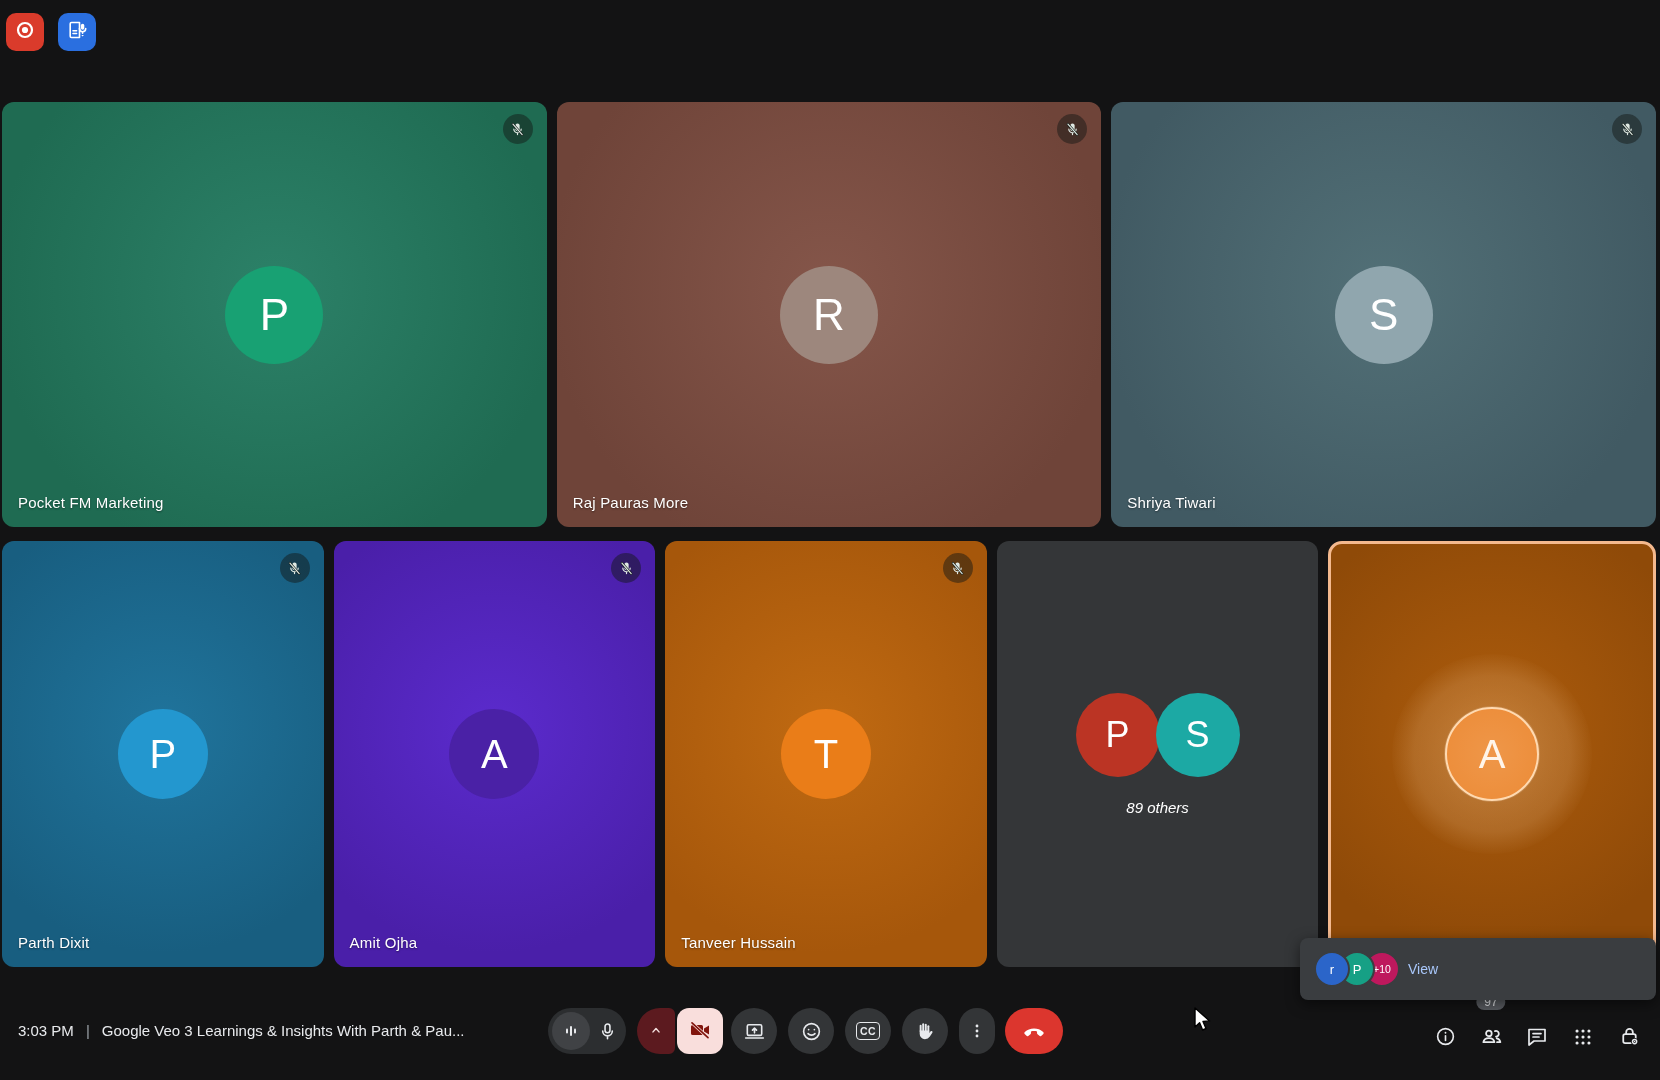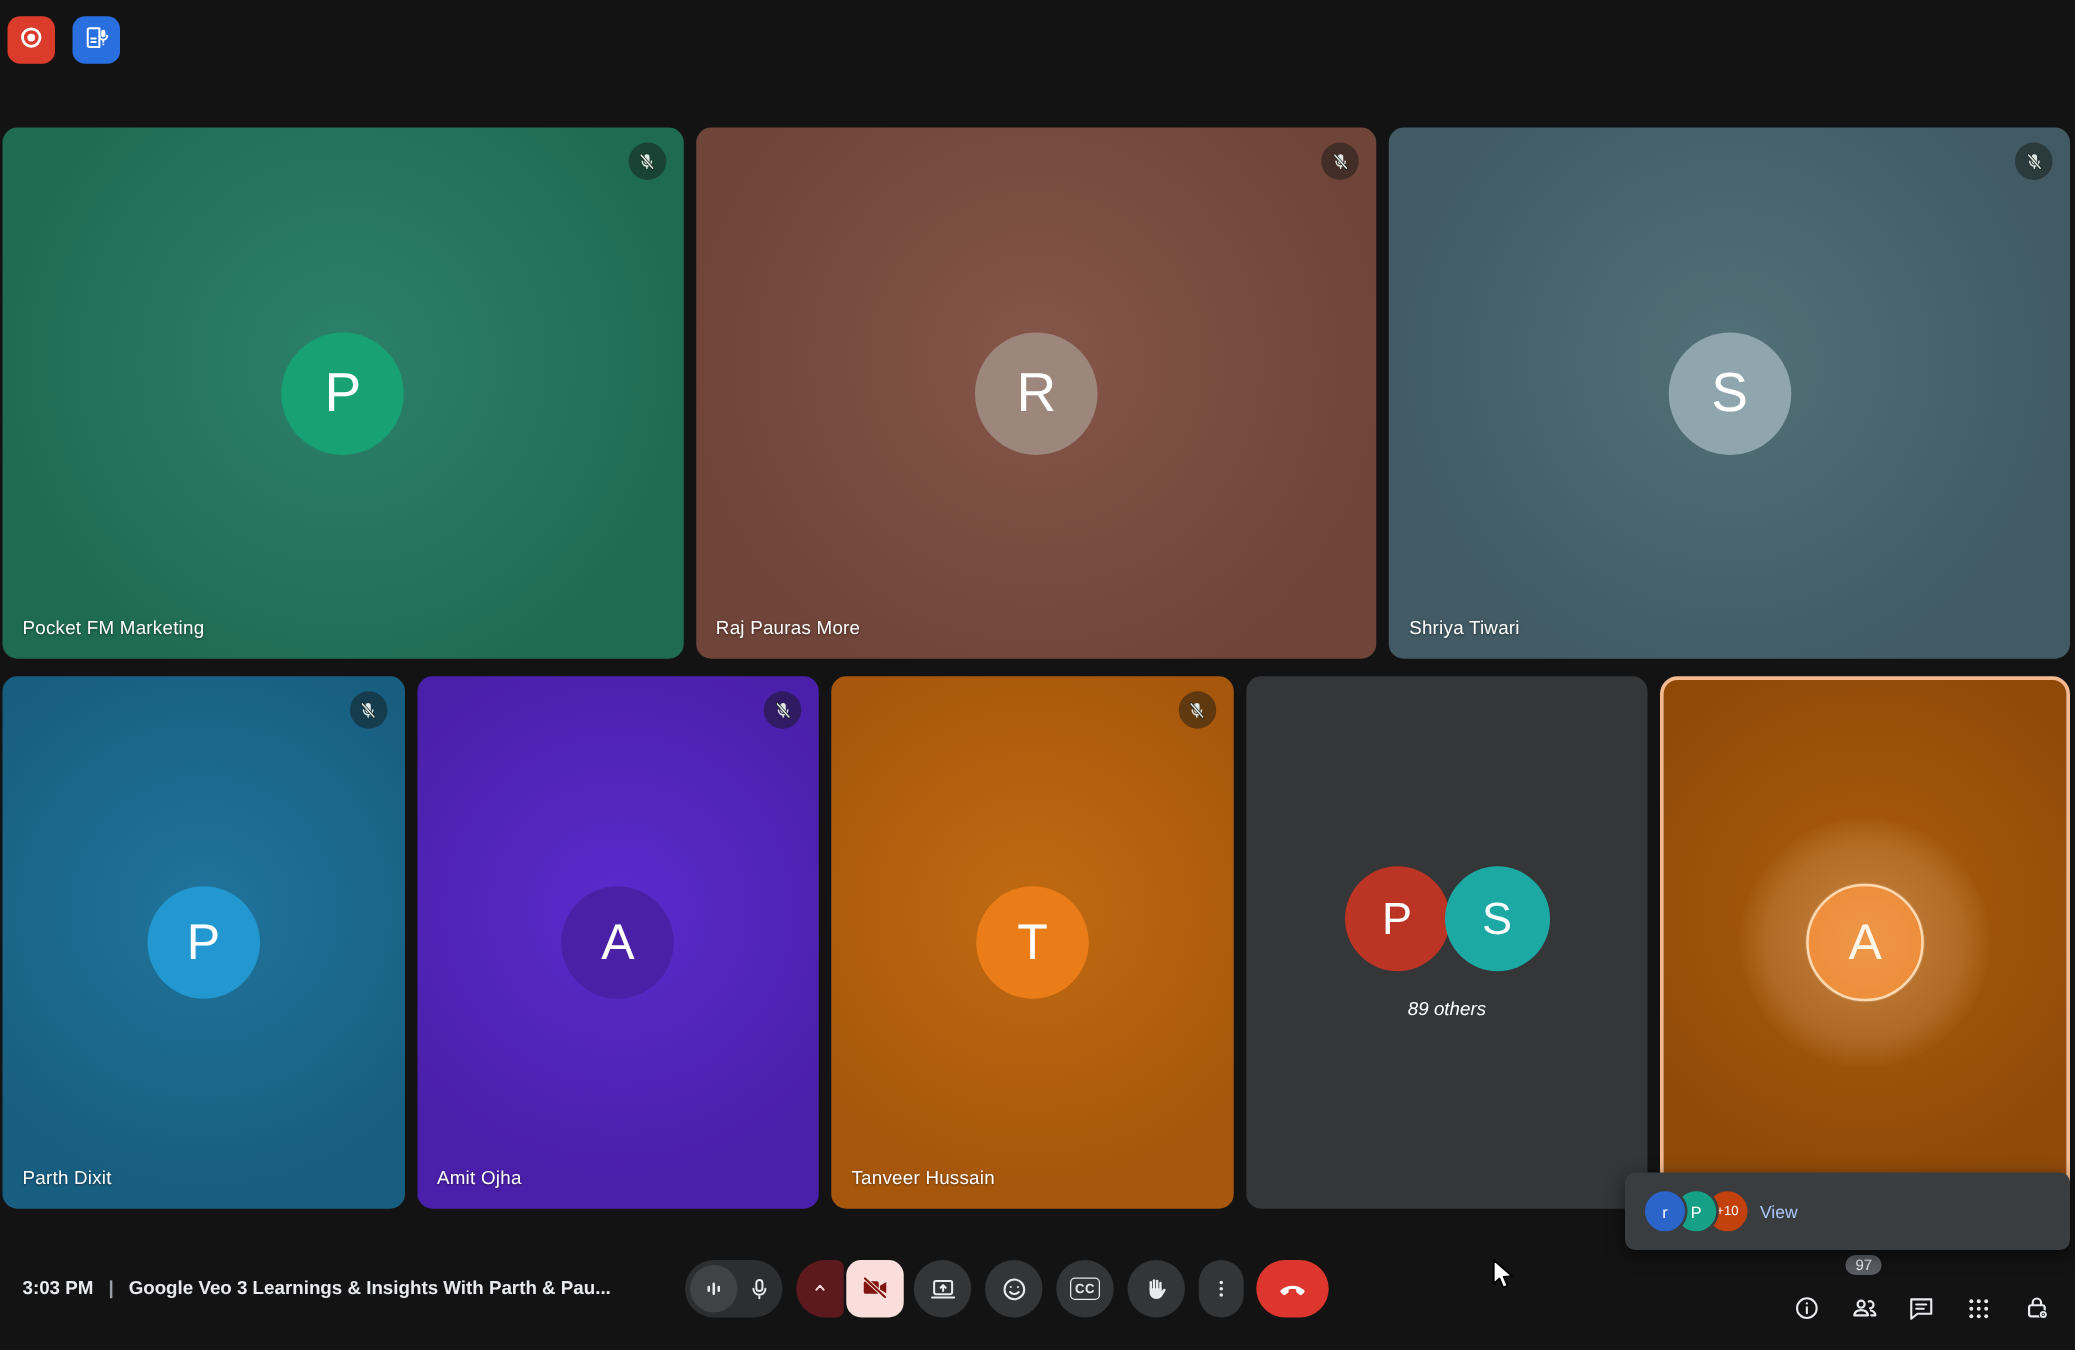--- a/index.html
+++ b/index.html
@@ -52,40 +52,40 @@
   #join-popup{position:absolute;left:1300px;top:938px;width:356px;height:62px;border-radius:8px;
               background:#3a3d40;box-shadow:0 4px 14px rgba(0,0,0,.5);display:flex;align-items:center;z-index:30;}
   .np-avatars{display:flex;margin-left:14px;}
   .np-circle{width:32px;height:32px;border-radius:50%;border:2px solid #3a3d40;
              display:flex;align-items:center;justify-content:center;color:#fff;font-size:13px;}
   .np-circle + .np-circle{margin-left:-11px;}
   .np-text{margin-left:12px;font-size:14px;line-height:19px;color:#e8eaed;width:190px;}
   .np-view{margin-left:8px;font-size:14px;color:#a8c7fa;cursor:pointer;}
   
   #bottom-bar{position:absolute;left:0;bottom:0;width:1660px;height:92px;}
-  #clock-title{position:absolute;left:18px;top:34px;display:flex;align-items:center;font-size:15px;color:#e8eaed;font-weight:bold;}
+  #clock-title{position:absolute;left:18px;top:34px;display:flex;align-items:center;font-size:15px;color:#e8eaed;}
   #clock-sep{margin:0 12px;color:#9aa0a6;}
   #meeting-title{max-width:430px;white-space:nowrap;overflow:hidden;}
   #center-controls{position:absolute;left:548px;top:20px;display:flex;align-items:center;}
   .ctl{height:46px;border-radius:50%;background:#333537;display:flex;align-items:center;
        justify-content:center;border:none;padding:0;cursor:pointer;}
   .ctl svg{display:block;}
   #mic-pill{width:78px;border-radius:23px;background:#2c2e30;justify-content:flex-start;margin-right:11px;}
   #mic-level{width:38px;height:38px;border-radius:50%;background:#404245;margin-left:4px;
              display:flex;align-items:center;justify-content:center;}
   #mic-icon-wrap{width:34px;display:flex;justify-content:center;}
   #cam-group{display:flex;margin-right:8px;}
   #cam-chevron{width:38px;height:46px;border-radius:23px 6px 6px 23px;background:#5c1a1f;
                display:flex;align-items:center;justify-content:center;border:none;cursor:pointer;padding:0;}
   #cam-btn{width:46px;height:46px;border-radius:12px;background:#f9dedc;margin-left:2px;
            display:flex;align-items:center;justify-content:center;border:none;cursor:pointer;padding:0;}
   .ctl.round{width:46px;margin-right:11px;}
   #more-btn{width:36px;border-radius:18px;margin-right:10px;}
   #end-call{width:58px;border-radius:23px;background:#dc362e;}
-  #right-controls{position:absolute;right:8px;top:40px;display:flex;align-items:flex-start;}
+  #right-controls{position:absolute;right:8px;top:30px;display:flex;align-items:flex-start;}
   .rctl{width:46px;height:40px;background:none;border:none;display:flex;align-items:center;
         justify-content:center;cursor:pointer;padding:0;position:relative;}
   #people-badge{position:absolute;top:-24px;left:50%;transform:translateX(-50%);
                 background:rgba(95,99,104,.92);border-radius:10px;padding:1px 8px;
                 font-size:12px;color:#e8eaed;}
   .cc-box{border:1.7px solid #e8eaed;border-radius:4px;font-size:10.5px;font-weight:bold;
           letter-spacing:.5px;padding:2px 3px;color:#e8eaed;}
   #cursor{position:absolute;left:1192px;top:1006px;z-index:50;}
 </style>
 </head>
@@ -200,21 +200,21 @@
       <div class="tile" style="background: radial-gradient(circle at 50% 44%, rgb(173, 92, 12) 0%, rgb(143, 74, 8) 78%); border: 3px solid rgb(244, 185, 142); border-radius: 14px;">
         <div class="halo"></div>
         <div class="avatar speaking-ring" style="background: rgb(232, 121, 27);">A</div>
       </div>
     </div>
 
   <div id="join-popup">
     <div class="np-avatars">
         <div class="np-circle" style="background: rgb(43, 101, 201); z-index: 3;">r</div>
         <div class="np-circle" style="background: rgb(22, 160, 133); z-index: 2;">P</div>
-        <div class="np-circle" style="background: #c2410c; z-index: 1; font-size: 10.5px;">+10</div>
+        <div class="np-circle" style="background: #be185d; z-index: 1; font-size: 10.5px;">+10</div>
       </div>
     <span class="np-view">View</span>
   </div>
 
   <div id="bottom-bar">
 
     <div id="clock-title">
       <span>3:03 PM</span>
       <span id="clock-sep">|</span>
       <span id="meeting-title">Google Veo 3 Learnings &amp; Insights With Parth &amp; Pau...</span>

